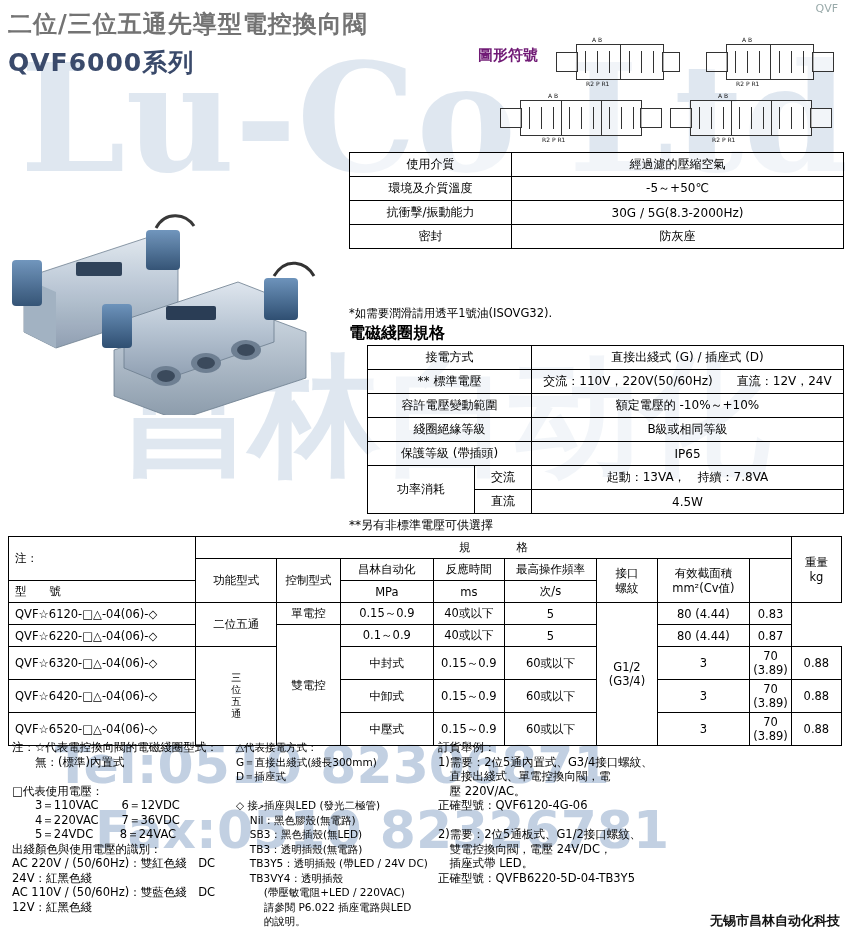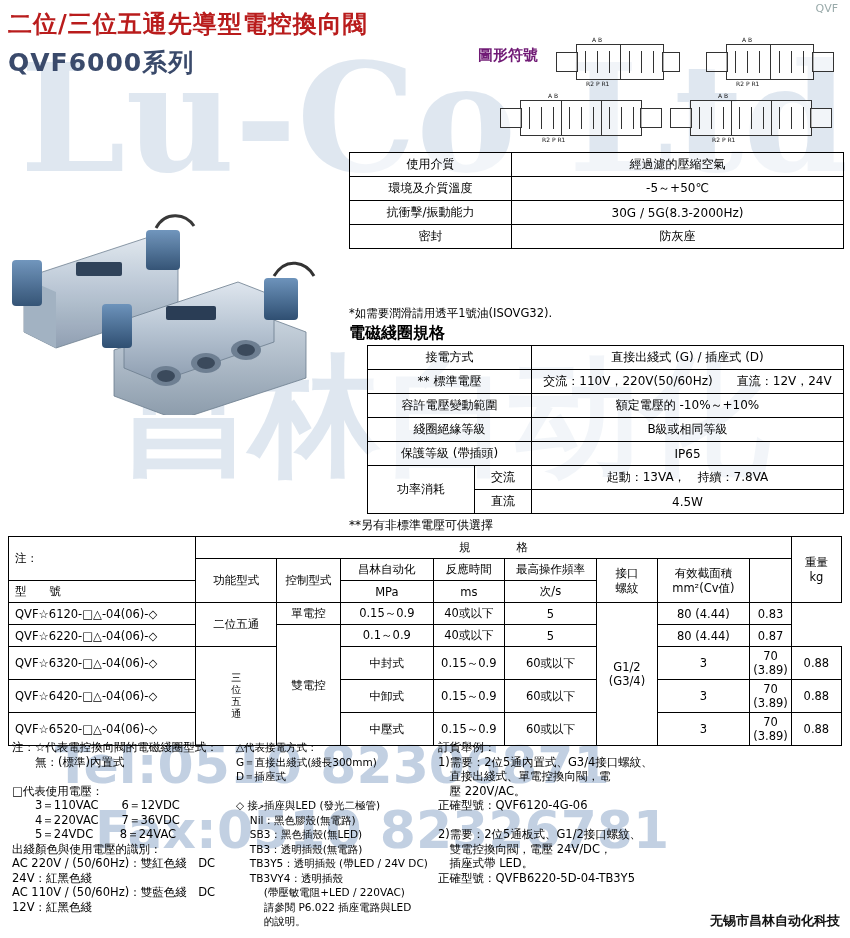--- a/index.html
+++ b/index.html
@@ -39,21 +39,21 @@
   .wm3 { left: 55px; top: 735px; font-size: 52px; color: rgba(120,150,190,0.45); }
   .wm4 { left: 95px; top: 800px; font-size: 52px; color: rgba(120,150,190,0.45); }
 
   
   .title-main {
     position: absolute;
     left: 8px; top: 8px;
     font-size: 24px;
     font-weight: bold;
     letter-spacing: 1px;
-    color: #b91c1c;
+    color: #737373;
   }
   .title-sub {
     position: absolute;
     left: 8px; top: 46px;
     font-size: 25px;
     font-weight: bold;
     color: #3a4a6b;
     letter-spacing: 1px;
   }
   .symbol-label {

